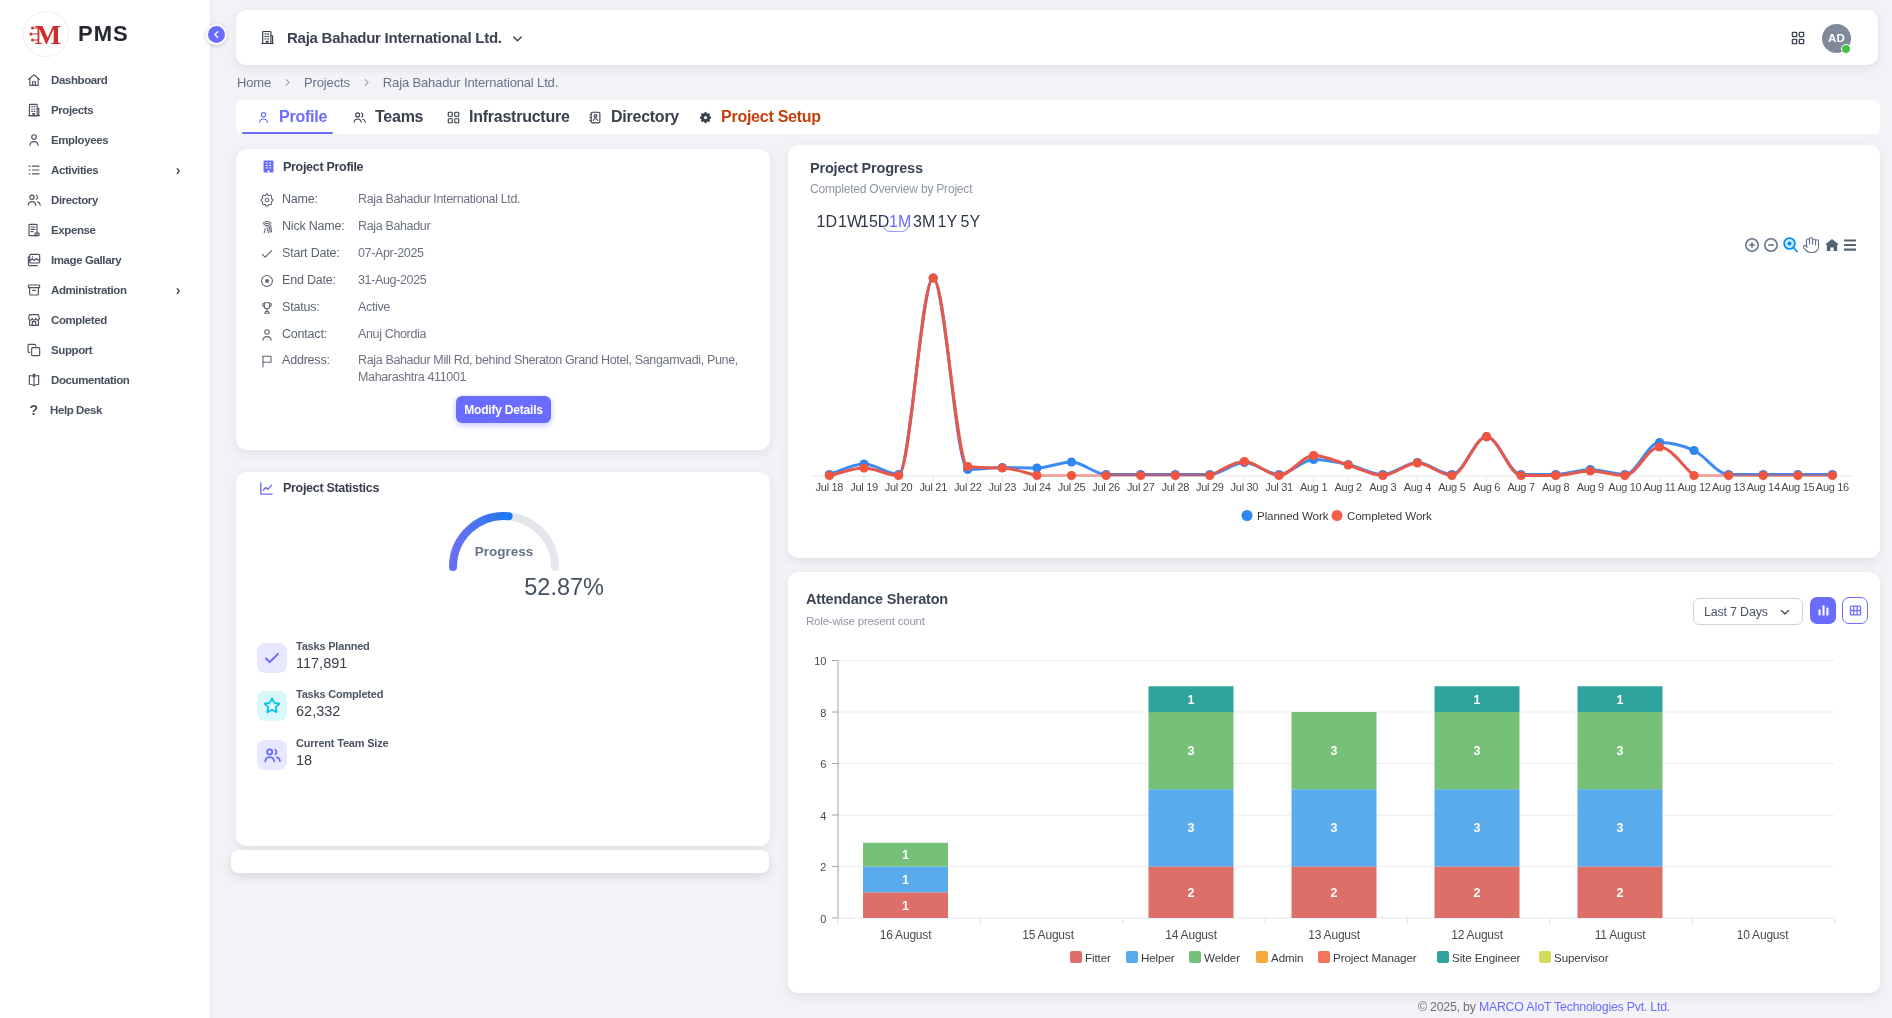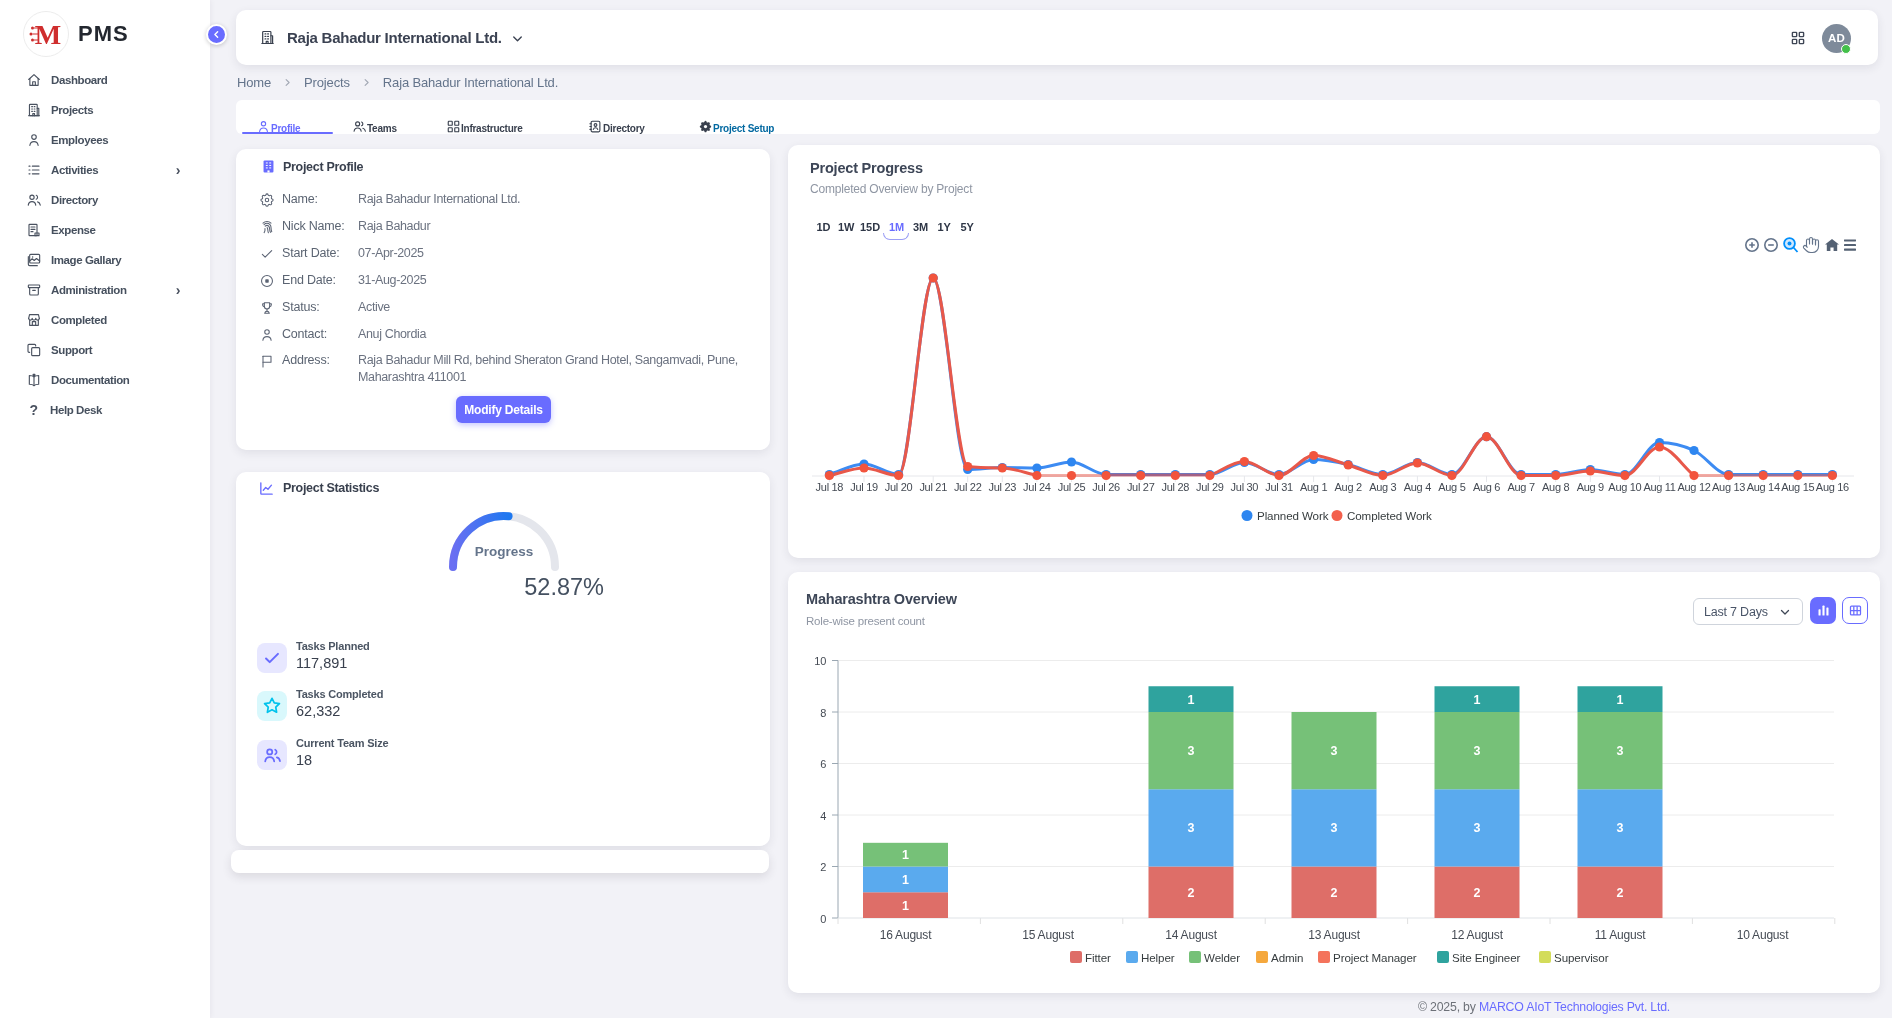--- a/index.html
+++ b/index.html
@@ -8,22 +8,22 @@
 .card { position:absolute; background:#fff; border-radius:10px; box-shadow:0 3px 10px rgba(47,43,61,.09); }
 .sidebar { position:absolute; left:0; top:0; width:210px; height:1018px; background:#fff; box-shadow:0 0 6px rgba(47,43,61,.08); }
 .nav { position:absolute; left:26px; width:170px; height:26px; display:flex; align-items:center; gap:9px; color:#46505e; font-size:11.5px; font-weight:600; letter-spacing:-0.4px; }
 .nav svg { flex:0 0 auto; }
 .navchev { margin-left:auto; margin-right:16px; font-size:14px; color:#4a5260; }
 .qmark { width:15px; text-align:center; font-size:14px; font-weight:600; color:#4a5260; }
 .plab { font-size:12.5px; letter-spacing:-0.2px; color:#5b6472; font-weight:500; white-space:nowrap; }
 .pval { font-size:12.5px; letter-spacing:-0.35px; color:#6b7280; white-space:normal; }
 .slab { font-size:11px; font-weight:700; color:#4b5563; letter-spacing:-0.2px;text-align:center; }
 .sval { font-size:14.5px; color:#39404e; }
-.tab { position:absolute; top:0; height:34px; display:flex; align-items:flex-end; font-size:10px; font-weight:600; letter-spacing:-0.25px; }
-.rbtn { top:221px; font-size:11px; font-weight:700; color:#2f3747; }
+.tab { position:absolute; top:0; height:34px; display:flex; align-items:center; gap:8px; font-size:16px; font-weight:600; letter-spacing:-0.25px; }
+.rbtn { top:213px; font-size:16px; font-weight:400; color:#2f3747; }
 .runder { position:absolute; left:-6px; top:12px; width:26px; height:7px; border:1.5px solid #9b9ef5; border-top:none; border-radius:0 0 8px 8px; }
 .axl { font-size:11px; fill:#454b54; letter-spacing:-0.3px; } .axd { font-size:12px; fill:#454b54; letter-spacing:-0.2px; }
 .leg { font-size:11.6px; fill:#373d3f; letter-spacing:-0.1px; }
 .barlab { font-size:12.5px; font-weight:700; fill:#fff; }
 </style></head>
 <body>
 <div class="sidebar">
   <div class="abs" style="left:23px;top:11px"><svg width="46" height="46" viewBox="0 0 46 46">
 <circle cx="23" cy="23" r="22.5" fill="#fff" stroke="#ececec" stroke-width="1"></circle>
 <text x="25" y="32.5" text-anchor="middle" font-family="Liberation Serif, serif" font-size="28" font-weight="bold" fill="#cf2e2e">M</text>
@@ -201,21 +201,21 @@
     </div>
     <div class="tab" style="left:352px;color:#39404e">
       <svg width="15" height="15" viewBox="0 0 24 24" fill="none" stroke="#39404e" stroke-width="1.8" stroke-linecap="round" stroke-linejoin="round">
         <rect x="5" y="3.5" width="14" height="17" rx="2"></rect>
         <circle cx="12" cy="9.5" r="2.2"></circle>
         <path d="M8.5 16.8c.4-1.9 1.7-2.9 3.5-2.9s3.1 1 3.5 2.9"></path>
         <path d="M3 7.5h2M3 12h2M3 16.5h2"></path>
       </svg>
       <span>Directory</span>
     </div>
-    <div class="tab" style="left:462px;color:#0369a1">
+    <div class="tab" style="left:462px;color:#c2410c">
       <svg width="15" height="15" viewBox="0 0 24 24" fill="none" stroke="#39404e" stroke-width="1.8" stroke-linecap="round" stroke-linejoin="round">
         <path d="M10.3 4.2c.4-1.8 3-1.8 3.4 0a1.7 1.7 0 0 0 2.6 1.1c1.6-1 3.4.9 2.5 2.5a1.7 1.7 0 0 0 1 2.6c1.8.4 1.8 3 0 3.4a1.7 1.7 0 0 0-1 2.6c1 1.6-.9 3.4-2.5 2.5a1.7 1.7 0 0 0-2.6 1c-.4 1.8-3 1.8-3.4 0a1.7 1.7 0 0 0-2.6-1c-1.6 1-3.4-.9-2.5-2.5a1.7 1.7 0 0 0-1-2.6c-1.8-.4-1.8-3 0-3.4a1.7 1.7 0 0 0 1-2.6c-1-1.6.9-3.4 2.5-2.5.9.6 2.3.1 2.6-1.1z" fill="#39404e" stroke="none"></path>
         <circle cx="12" cy="12" r="2.6" fill="#fff" stroke="none"></circle>
       </svg>
       <span>Project Setup</span>
     </div>
   <div class="abs" style="left:6px;top:31.5px;width:91px;height:2.5px;background:#696cff;border-radius:2px"></div>
 </div>
 
 <div class="card" style="left:236px;top:149px;width:534px;height:301px"></div>
@@ -480,21 +480,21 @@
     <text x="975.2" y="345.5" text-anchor="middle" class="axl">Aug 14</text>
     <text x="1009.8" y="345.5" text-anchor="middle" class="axl">Aug 15</text>
     <text x="1044.4" y="345.5" text-anchor="middle" class="axl">Aug 16</text>
 <circle cx="459" cy="370.5" r="5.5" fill="#2E86F0"></circle>
 <text x="469" y="374.5" class="leg">Planned Work</text>
 <circle cx="549" cy="370.5" r="5.5" fill="#F3604C"></circle>
 <text x="559" y="374.5" class="leg">Completed Work</text>
 </svg>
 
 <div class="card" style="left:788px;top:572px;width:1092px;height:421px"></div>
-<div class="abs" style="left:806px;top:591px;font-size:14.5px;font-weight:700;letter-spacing:-0.2px;color:#3d4657">Maharashtra Overview</div>
+<div class="abs" style="left:806px;top:591px;font-size:14.5px;font-weight:700;letter-spacing:-0.2px;color:#3d4657">Attendance Sheraton</div>
 <div class="abs" style="left:806px;top:615px;font-size:11.5px;letter-spacing:-0.2px;color:#8f96a3">Role-wise present count</div>
 
 <div class="abs" style="left:1693px;top:598px;width:110px;height:27px;border:1px solid #cfd4dc;border-radius:6px;background:#fff;display:flex;align-items:center;padding:0 10px;box-sizing:border-box">
  <span style="font-size:12.5px;letter-spacing:-0.2px;color:#4a5568">Last 7 Days</span>
  <svg style="margin-left:auto" width="14" height="14" viewBox="0 0 24 24" fill="none" stroke="#3f4756" stroke-width="2.2" stroke-linecap="round" stroke-linejoin="round">
       <path d="M6 9.5l6 6 6-6"></path>
     </svg>
 </div>
 <div class="abs" style="left:1810px;top:597px;width:26px;height:27px;border-radius:7px;background:#696cff;display:flex;align-items:center;justify-content:center">
  <svg width="15" height="15" viewBox="0 0 24 24" fill="#fff">

